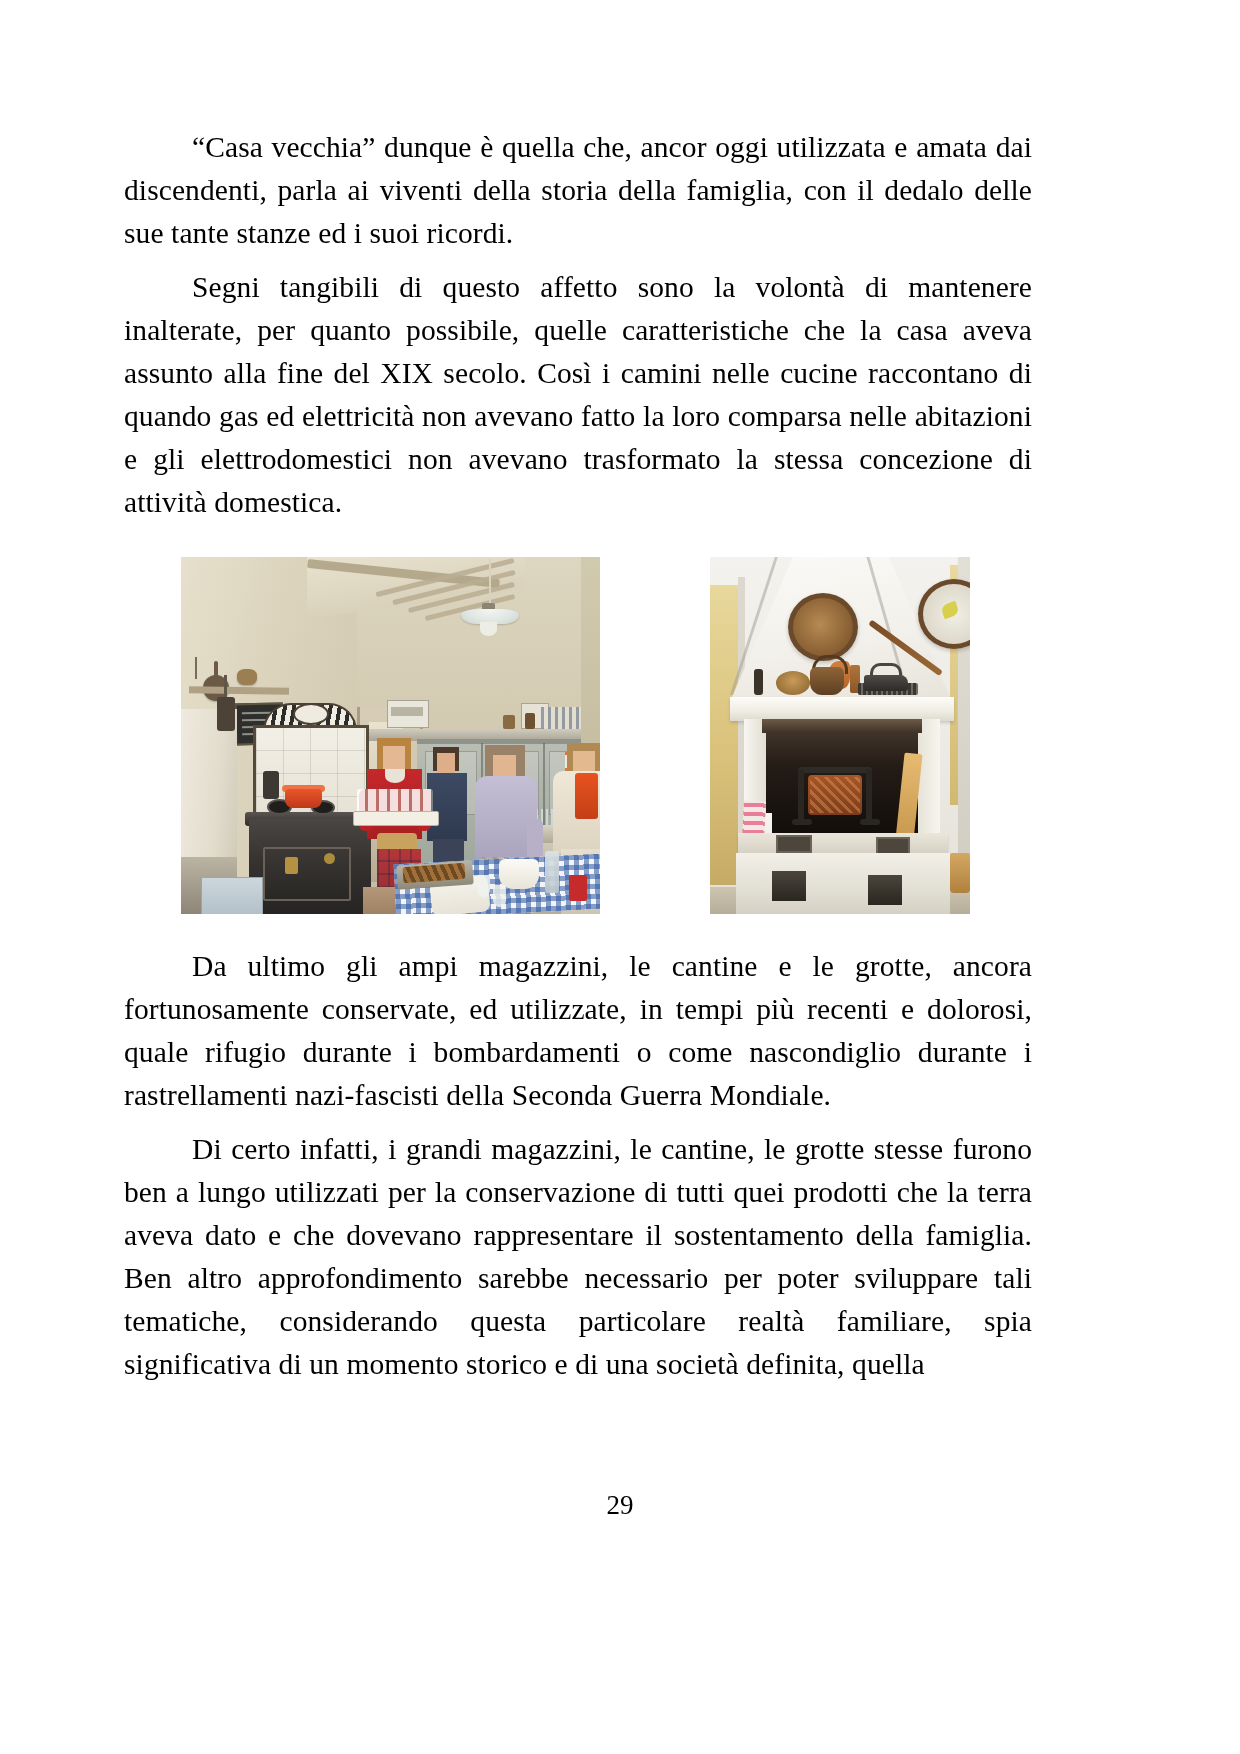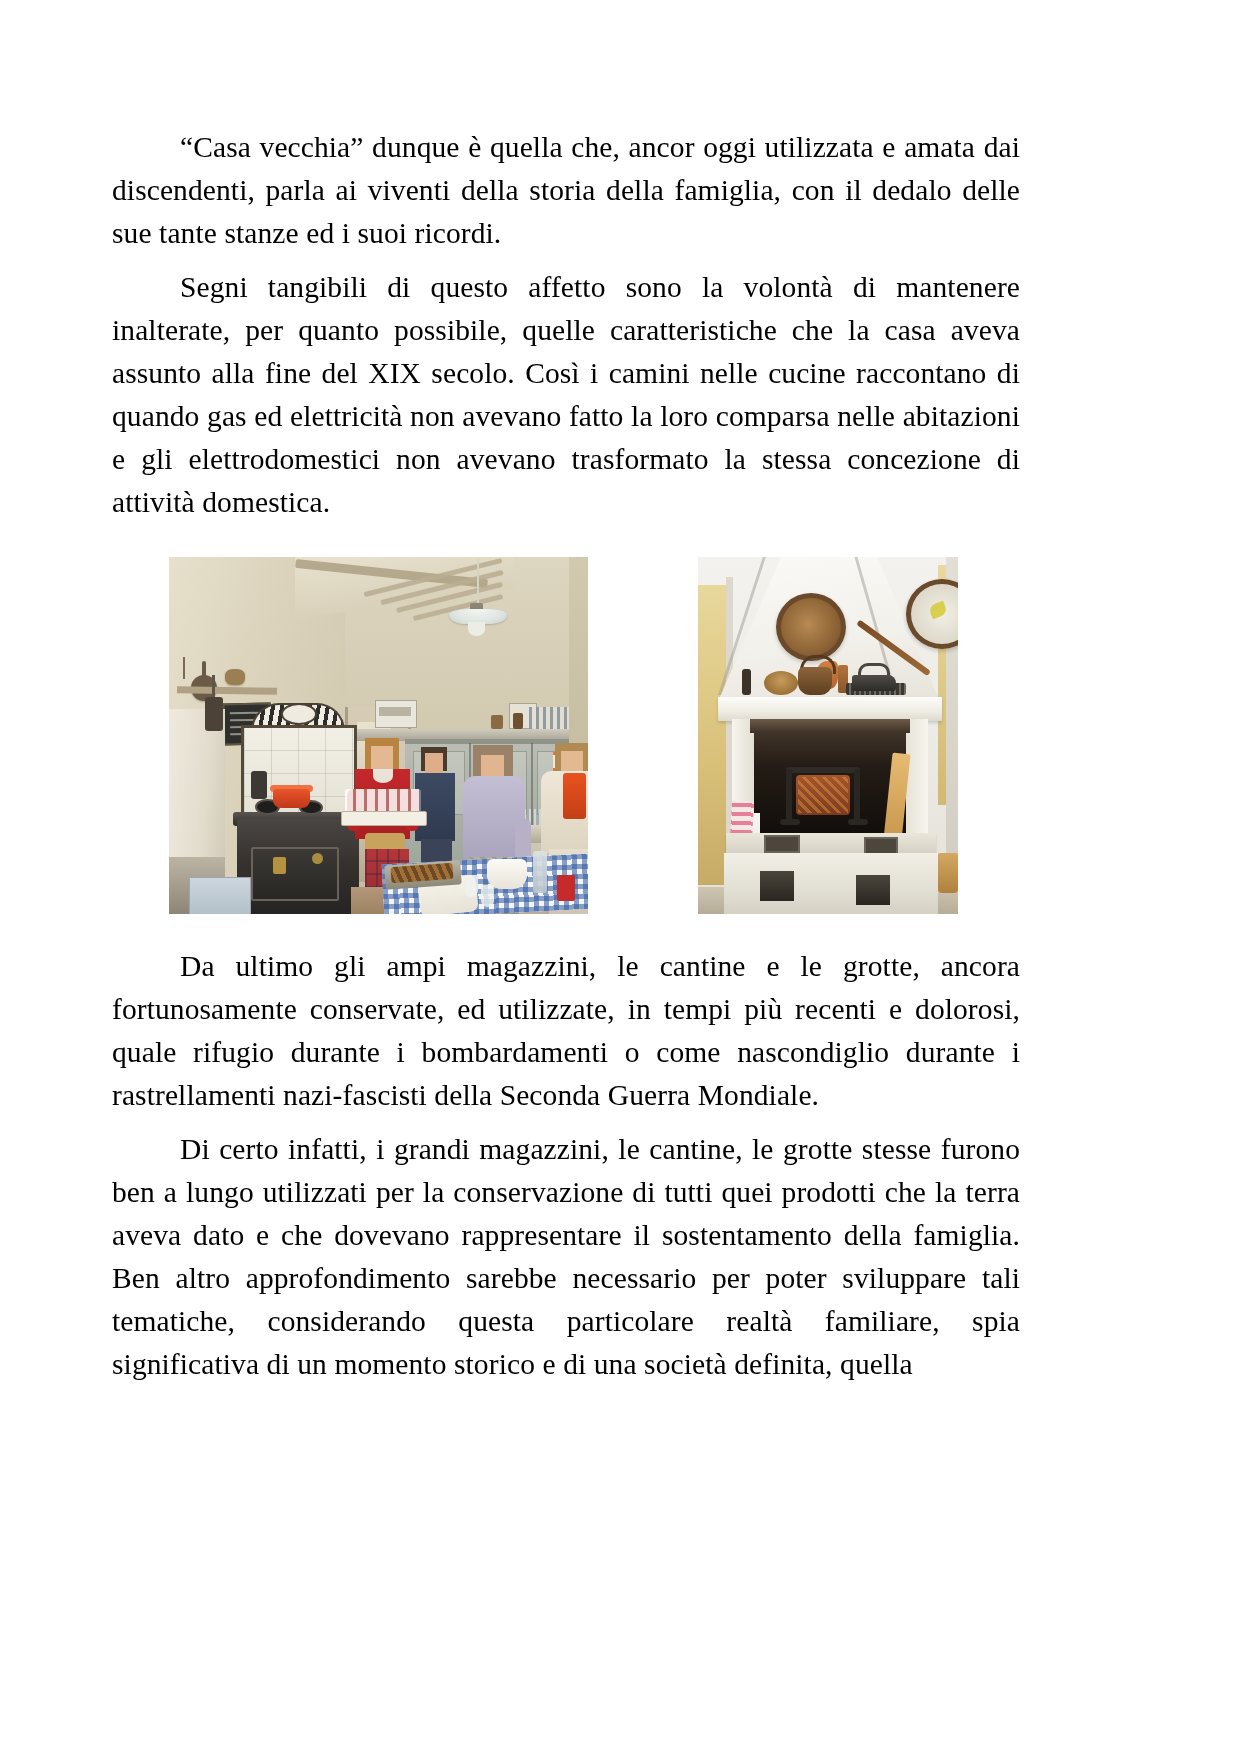--- a/index.html
+++ b/index.html
@@ -14,21 +14,21 @@
   #page {
     position: relative;
     width: 1240px;
     height: 1754px;
     background: #ffffff;
     overflow: hidden;
     box-sizing: border-box;
   }
   #content {
     position: absolute;
-    left: 112px;
+    left: 124px;
     top: 126px;
     width: 908px;
   }
   p.para {
     margin: 0 0 4px 0;
     font-size: 29.5px;
     line-height: 43px;
     text-align: justify;
     text-indent: 68px;
     letter-spacing: 0.1px;
@@ -830,14 +830,15 @@
 
     </div>
 
     <p class="para">Da ultimo gli ampi magazzini, le cantine e le grotte, ancora fortunosamente conservate, ed utilizzate, in tempi più recenti e dolorosi, quale rifugio durante i bombardamenti o come nascondiglio durante i rastrellamenti nazi-fascisti della Seconda Guerra Mondiale.</p>
 
 
     <p class="para last-para gap-top">Di certo infatti, i grandi magazzini, le cantine, le grotte stesse furono ben a lungo utilizzati per la conservazione di tutti quei prodotti che la terra aveva dato e che dovevano rappresentare il sostentamento della famiglia. Ben altro approfondimento sarebbe necessario per poter sviluppare tali tematiche, considerando questa particolare realtà familiare, spia significativa di un momento storico e di una società definita, quella</p>
 
   </div>
 
+  <div id="page-number">29</div>
 
 </div>
 
 </body></html>

